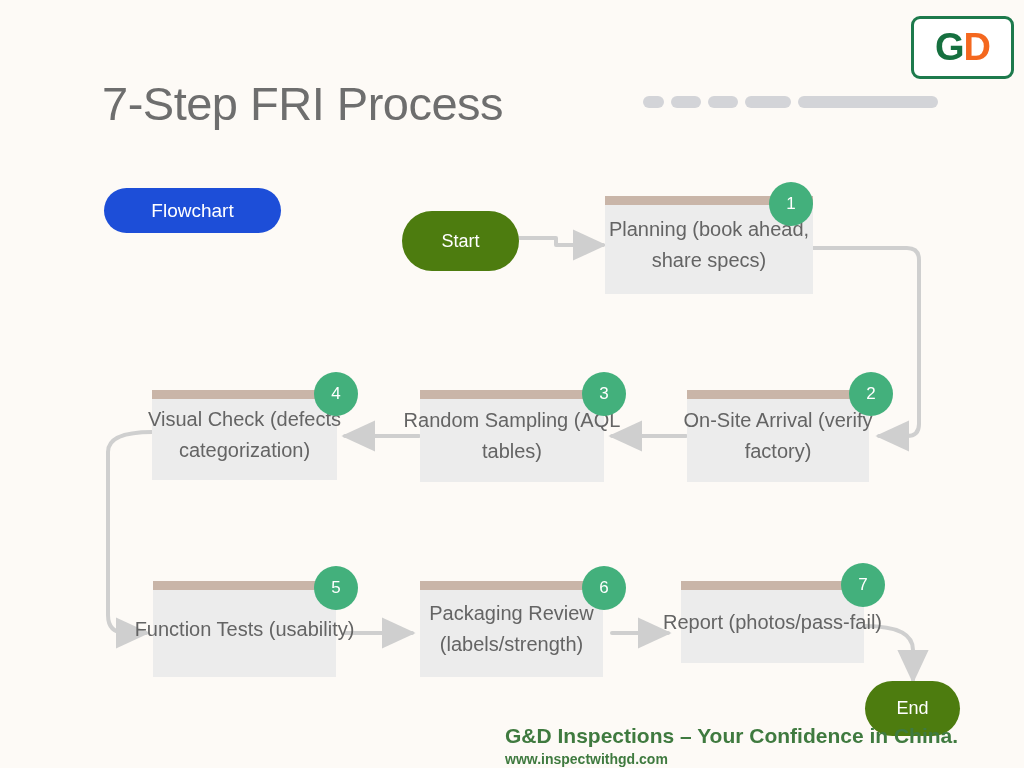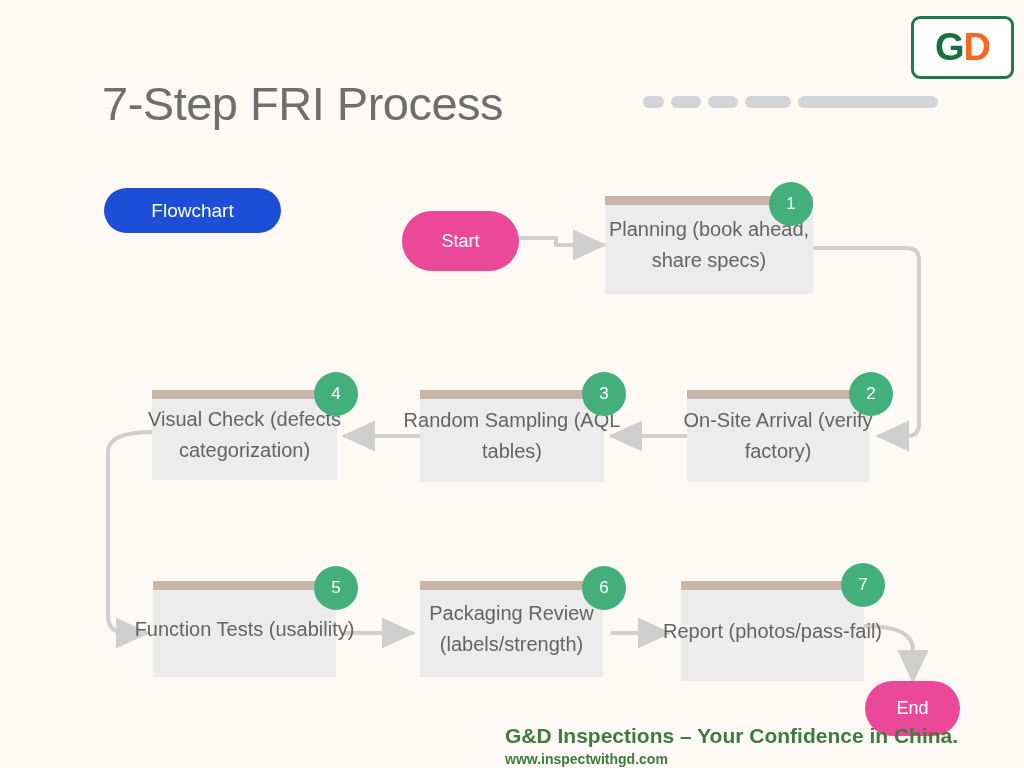--- a/index.html
+++ b/index.html
@@ -49,21 +49,21 @@
     pointer-events:none;
   }
   .num{
     position:absolute;width:44px;height:44px;border-radius:50%;
     background:#43b07c;color:#fff;font-size:17px;
     display:flex;align-items:center;justify-content:center;
     z-index:5;
   }
 
   .pill{
-    position:absolute;background:#ec4899;border-radius:36px;
+    position:absolute;background:#4d7c0f;border-radius:36px;
     display:flex;align-items:center;justify-content:center;
     color:#fff;font-size:18px;
   }
 
   
   .foot1{
     position:absolute;left:505px;top:724px;
     font-size:21px;font-weight:bold;color:#3f7a3f;white-space:nowrap;
   }
   .foot2{
@@ -162,21 +162,21 @@
   </div>
   <div class="num" style="left:314px;top:566px;">5</div>
 
   <div class="node" style="left:420px;top:581px;width:183px;height:96px;">
     <div class="bar"></div>
     <div class="body"></div>
     <div class="txt">Packaging Review (labels/strength)</div>
   </div>
   <div class="num" style="left:582px;top:566px;">6</div>
 
-  <div class="node" style="left:681px;top:581px;width:183px;height:100px;">
+  <div class="node" style="left:681px;top:581px;width:183px;height:82px;">
     <div class="bar"></div>
     <div class="body"></div>
     <div class="txt">Report (photos/pass-fail)</div>
   </div>
   <div class="num" style="left:841px;top:563px;">7</div>
 
   <div class="pill" style="left:865px;top:681px;width:95px;height:55px;">
     <span>End</span>
   </div>
 

